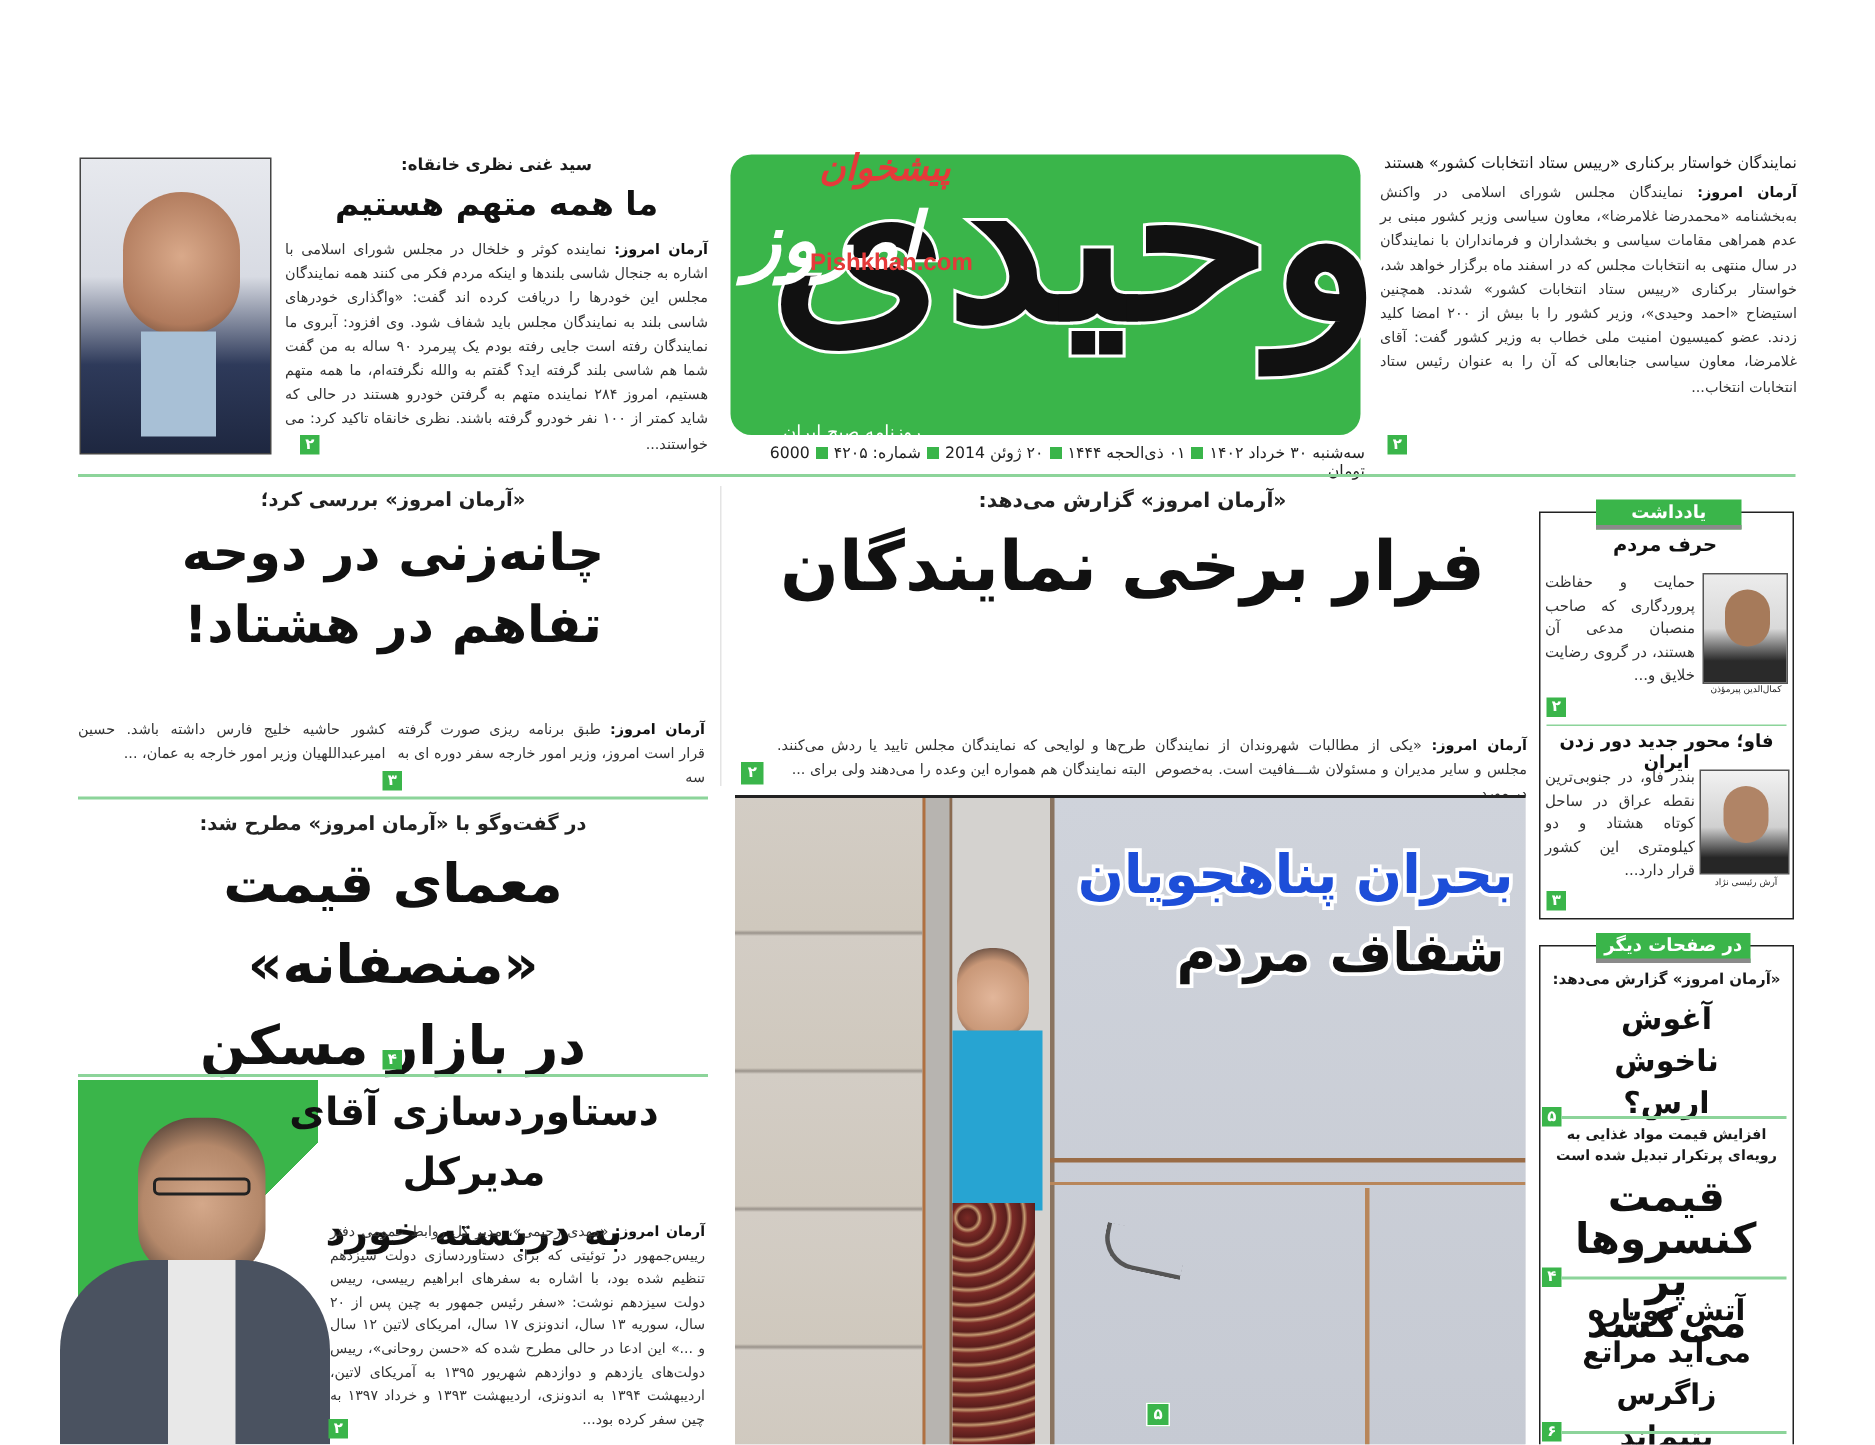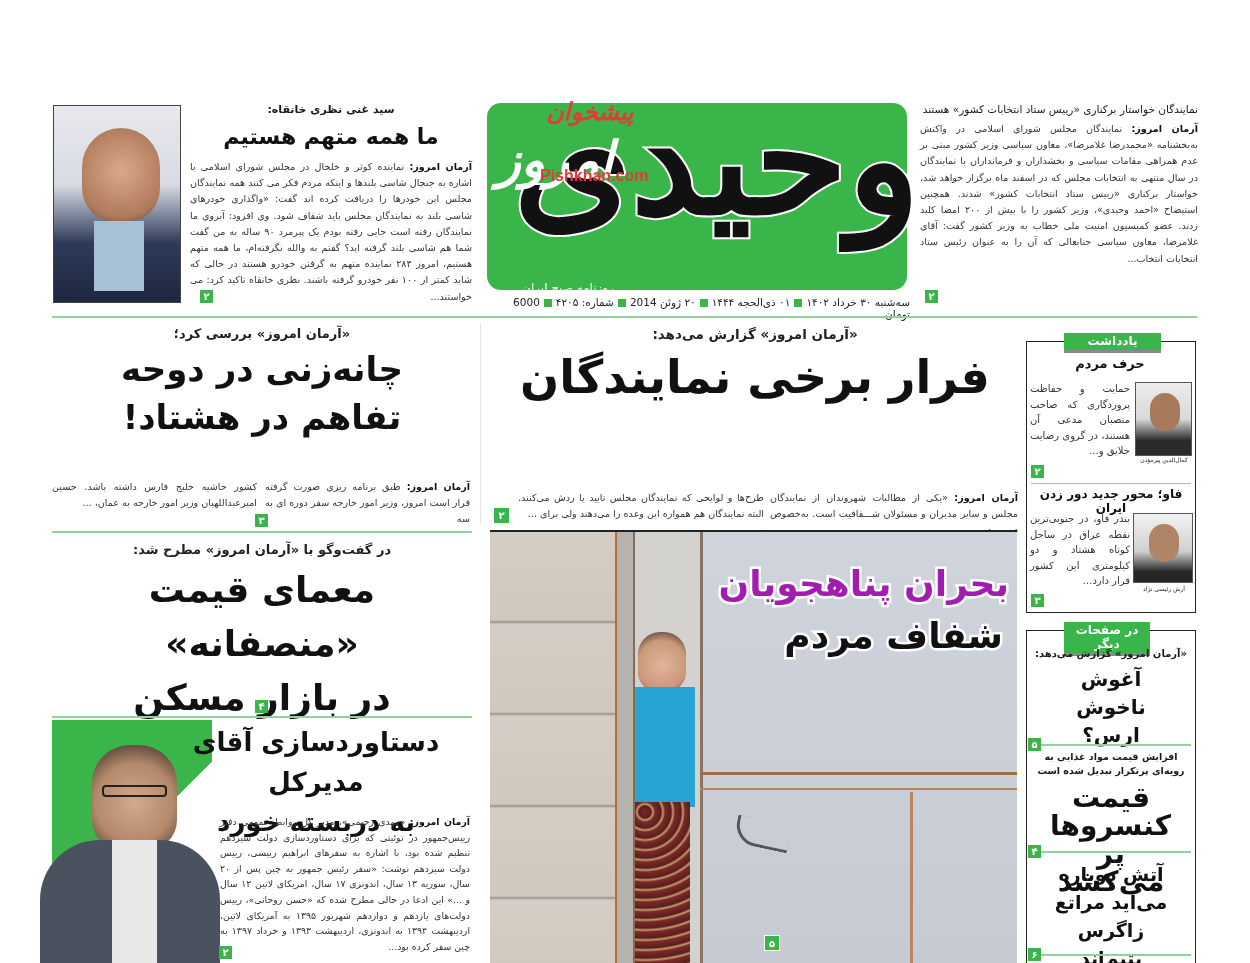--- a/index.html
+++ b/index.html
@@ -76,21 +76,21 @@
   <div class="hd" style="font-size:12px; letter-spacing:0;">فاو؛ محور جدید دور زدن ایران</div>
 </div>
 <div class="abs" style="left:1133px; top:513px; width:60px; height:70px; border:1px solid #555; background:linear-gradient(180deg,#f2f2f2 0%,#d0d0d0 55%,#262626 85%);">
   <div style="position:absolute; left:15px; top:10px; width:30px; height:38px; border-radius:15px; background:#b08466;"></div>
 </div>
 <div class="abs body-txt" style="left:1030px; top:511px; width:100px; font-size:10px; line-height:15.5px;">بندر فاو، در جنوبی‌ترین نقطه عراق در ساحل کوتاه هشتاد و دو کیلومتری این کشور قرار دارد...</div>
 <div class="abs" style="left:1133px; top:585px; width:62px; font-size:6px; text-align:center;">آرش رئیسی نژاد</div>
 <div class="abs pg" style="left:1031px; top:594px;">۳</div>
 
 <div class="abs sidebar-box" style="left:1026px; top:630px; width:170px; height:333px; border-bottom:none;"></div>
-<div class="abs tag-box" style="left:1064px; top:622px; width:86px;">در صفحات دیگر</div>
+<div class="abs tag-box" style="left:1064px; top:622px; width:103px;">در صفحات دیگر</div>
 
 <div class="abs" style="left:1030px; top:648px; width:162px; text-align:center;">
   <div style="font-size:10px; font-weight:bold;">«آرمان امروز» گزارش می‌دهد:</div>
   <div class="hd" style="font-size:20px; line-height:28px; margin:6px auto 0; width:110px; letter-spacing:0;">آغوش ناخوش ارس؟</div>
 </div>
 <div class="abs pg" style="left:1028px; top:738px;">۵</div>
 <div class="abs rule" style="left:1041px; top:744px; width:150px;"></div>
 
 <div class="abs" style="left:1030px; top:750px; width:162px; text-align:center;">
   <div style="font-size:9.5px; font-weight:bold; line-height:14px; padding:0 4px;">افزایش قیمت مواد غذایی به رویه‌ای پرتکرار تبدیل شده است</div>
@@ -123,21 +123,21 @@
   <div style="position:absolute; left:148px; top:100px; width:48px; height:60px; border-radius:22px 22px 20px 20px; background:radial-gradient(circle at 50% 55%,#e2b69a 0%,#c99878 60%,#2a2020 100%);"></div>
   <div style="position:absolute; left:145px; top:155px; width:60px; height:120px; background:#27a4d2;"></div>
   <div style="position:absolute; left:145px; top:270px; width:55px; height:163px; background:repeating-radial-gradient(circle at 10px 10px,#7a2a26 0px,#5a1e1c 6px,#c49a70 8px,#7a2a26 10px);"></div>
 
   <div style="position:absolute; left:210px; top:0; width:317px; height:433px; background:linear-gradient(180deg,#cfd3db 0%,#c6cad3 100%); border-left:3px solid #8a7460;"></div>
   <div style="position:absolute; left:210px; top:240px; width:317px; height:18px; border-top:3px solid #9a6c46; border-bottom:2px solid #b8865a;"></div>
   <div style="position:absolute; left:420px; top:260px; width:3px; height:173px; background:#b8865a;"></div>
   <div style="position:absolute; left:245px; top:288px; width:55px; height:28px; border:3px solid #555; border-top:none; border-right:none; border-radius:0 0 0 22px; transform:rotate(12deg);"></div>
 
   <div style="position:absolute; right:8px; top:26px; width:320px; text-align:right;">
-    <div style="font-size:36px; font-weight:900; color:#a21caf; line-height:52px; -webkit-text-stroke:5px #fff; paint-order:stroke fill;">بحران پناهجویان</div>
+    <div style="font-size:36px; font-weight:900; color:#1d4ed8; line-height:52px; -webkit-text-stroke:5px #fff; paint-order:stroke fill;">بحران پناهجویان</div>
     <div style="font-size:36px; font-weight:900; color:#111; line-height:52px; -webkit-text-stroke:5px #fff; paint-order:stroke fill; padding-right:6px;">شفاف مردم</div>
   </div>
   <div class="pg" style="position:absolute; left:274px; top:403px; width:16px; height:16px; line-height:16px; border:1px solid #fff;">۵</div>
 </div>
 
 <div class="abs" style="left:52px; top:326px; width:420px;">
   <div class="kicker">«آرمان امروز» بررسی کرد؛</div>
   <div class="hd" style="font-size:34px; line-height:48px; margin-top:4px;">چانه‌زنی در دوحه</div>
   <div class="hd" style="font-size:34px; line-height:48px;">تفاهم در هشتاد!</div>
 </div>

